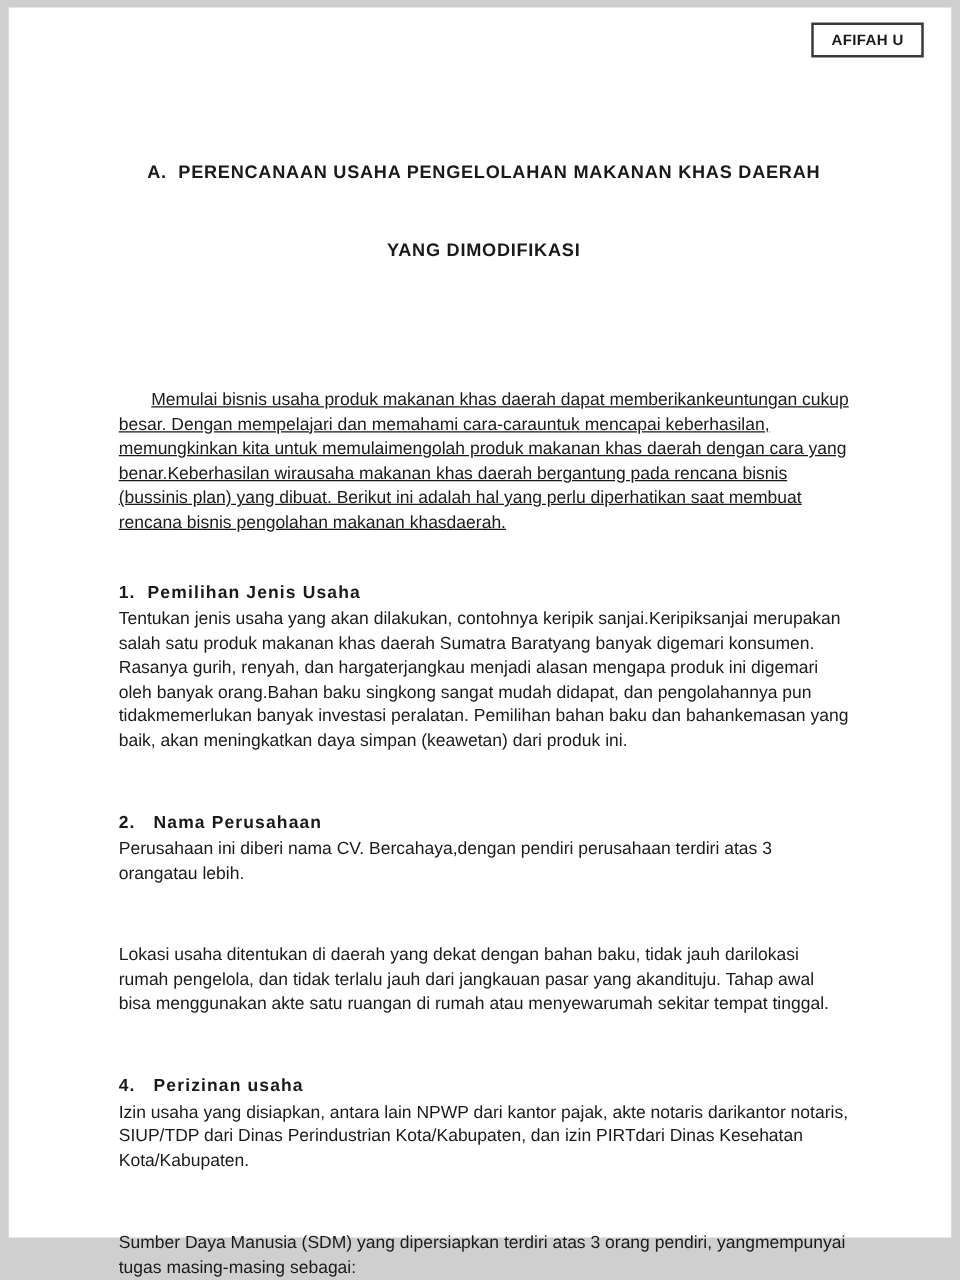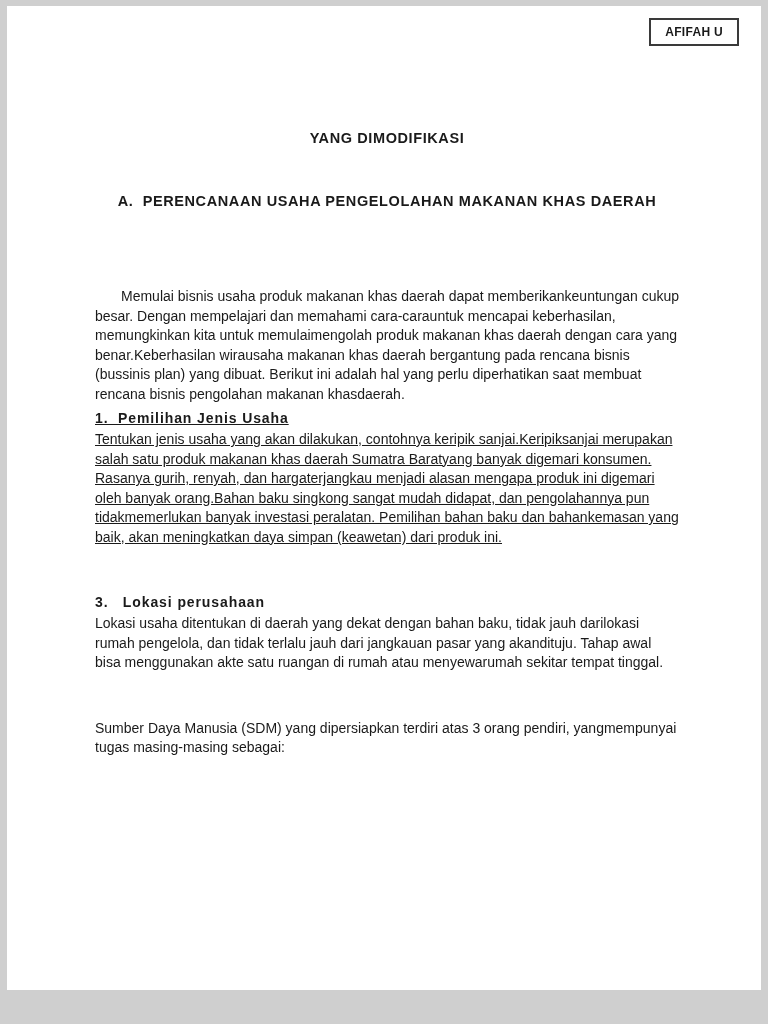--- a/index.html
+++ b/index.html
@@ -36,27 +36,28 @@
   }
   .doc-title {
     text-align: center;
     font-weight: bold;
     font-size: 14.5px;
     line-height: 21px;
     letter-spacing: 0.6px;
     white-space: pre-wrap;
   }
   .intro {
-    margin-top: 33px;
+    margin-top: 56px;
     font-size: 14px;
     line-height: 19.5px;
     text-indent: 26px;
+    text-decoration: underline;
   }
   .section { margin-top: 46px; }
-  .section.first { margin-top: 5px; text-decoration: underline; }
+  .section.first { margin-top: 37px; }
   .section-heading {
     font-weight: bold;
     font-size: 14px;
     line-height: 19px;
     letter-spacing: 0.9px;
     white-space: pre-wrap;
   }
   .section-body {
     margin-top: 2px;
     font-size: 14px;
@@ -66,37 +67,44 @@
 </head>
 <body>
 
 <div class="page">
 
   <div class="badge">AFIFAH U</div>
 
   <div class="page-inner">
 
     <div class="doc-title">
+      <div>A.  PERENCANAAN USAHA PENGELOLAHAN MAKANAN KHAS DAERAH</div>
       <div>YANG DIMODIFIKASI</div>
-      <div>A.  PERENCANAAN USAHA PENGELOLAHAN MAKANAN KHAS DAERAH</div>
     </div>
 
     <p class="intro">Memulai bisnis usaha produk makanan khas daerah dapat memberikankeuntungan cukup besar. Dengan mempelajari dan memahami cara-carauntuk mencapai keberhasilan, memungkinkan kita untuk memulaimengolah produk makanan khas daerah dengan cara yang benar.Keberhasilan wirausaha makanan khas daerah bergantung pada rencana bisnis (bussinis plan) yang dibuat. Berikut ini adalah hal yang perlu diperhatikan saat membuat rencana bisnis pengolahan makanan khasdaerah.</p>
 
     <div class="section first">
       <div class="section-heading">1.  Pemilihan Jenis Usaha</div>
       <p class="section-body">Tentukan jenis usaha yang akan dilakukan, contohnya keripik sanjai.Keripiksanjai merupakan salah satu produk makanan khas daerah Sumatra Baratyang banyak digemari konsumen. Rasanya gurih, renyah, dan hargaterjangkau menjadi alasan mengapa produk ini digemari oleh banyak orang.Bahan baku singkong sangat mudah didapat, dan pengolahannya pun tidakmemerlukan banyak investasi peralatan. Pemilihan bahan baku dan bahankemasan yang baik, akan meningkatkan daya simpan (keawetan) dari produk ini.</p>
     </div>
 
+    <div class="section">
+      <div class="section-heading">2.   Nama Perusahaan</div>
+      <p class="section-body">Perusahaan ini diberi nama CV. Bercahaya,dengan pendiri perusahaan terdiri atas 3 orangatau lebih.</p>
+    </div>
 
     <div class="section">
-      <div class="section-heading">3.   Lokasi perusahaan</div>
       <p class="section-body">Lokasi usaha ditentukan di daerah yang dekat dengan bahan baku, tidak jauh darilokasi rumah pengelola, dan tidak terlalu jauh dari jangkauan pasar yang akandituju. Tahap awal bisa menggunakan akte satu ruangan di rumah atau menyewarumah sekitar tempat tinggal.</p>
     </div>
 
+    <div class="section">
+      <div class="section-heading">4.   Perizinan usaha</div>
+      <p class="section-body">Izin usaha yang disiapkan, antara lain NPWP dari kantor pajak, akte notaris darikantor notaris, SIUP/TDP dari Dinas Perindustrian Kota/Kabupaten, dan izin PIRTdari Dinas Kesehatan Kota/Kabupaten.</p>
+    </div>
 
     <div class="section">
       <p class="section-body">Sumber Daya Manusia (SDM) yang dipersiapkan terdiri atas 3 orang pendiri, yangmempunyai tugas masing-masing sebagai:</p>
 
     </div>
 
   </div>
 </div>
 
 </body></html>

